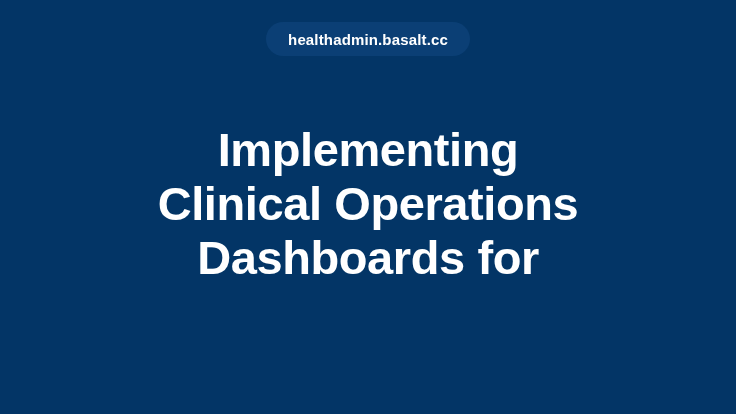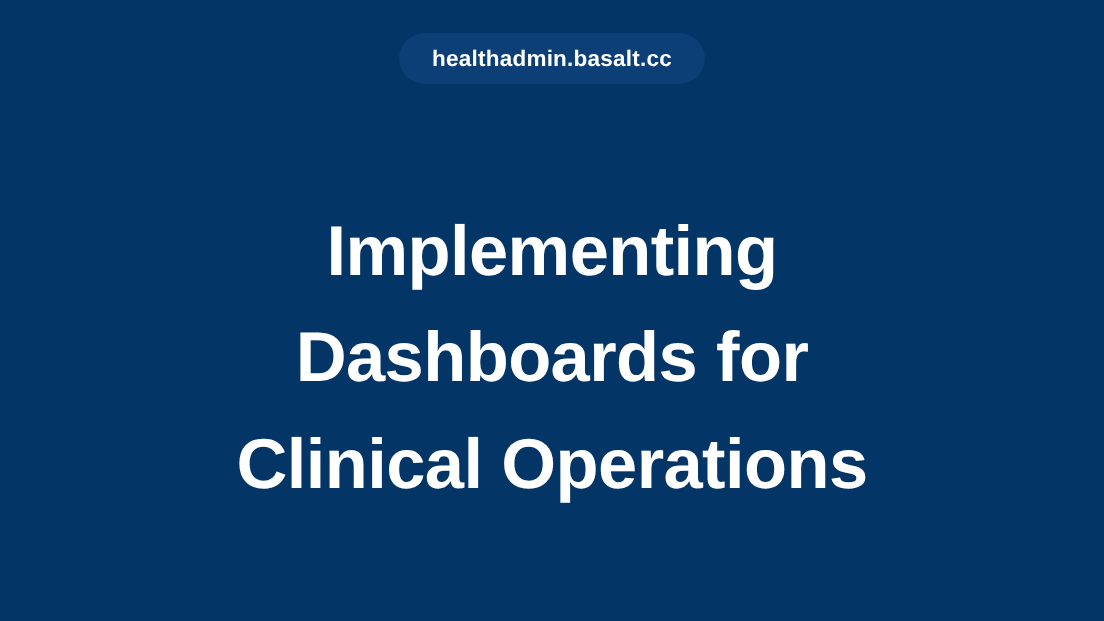--- a/index.html
+++ b/index.html
@@ -59,31 +59,30 @@
     color: #ffffff;
     font-size: 47px;
     font-weight: 700;
     line-height: 54px;
     letter-spacing: -0.4px;
   }
 
   .headline .line {
     display: block;
     white-space: nowrap;
-    margin-top: 17px;
   }
 </style>
 </head>
 <body>
 
 <div id="slide">
 
   <div class="badge-row">
     <span class="url-badge">healthadmin.basalt.cc</span>
   </div>
 
   <h1 class="headline">
     <span class="line">Implementing</span>
+    <span class="line">Clinical Operations</span>
     <span class="line">Dashboards for</span>
-    <span class="line">Clinical Operations</span>
   </h1>
 
 </div>
 
 </body></html>

